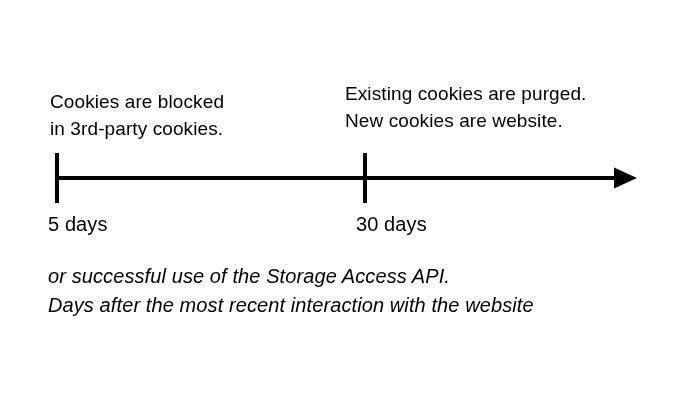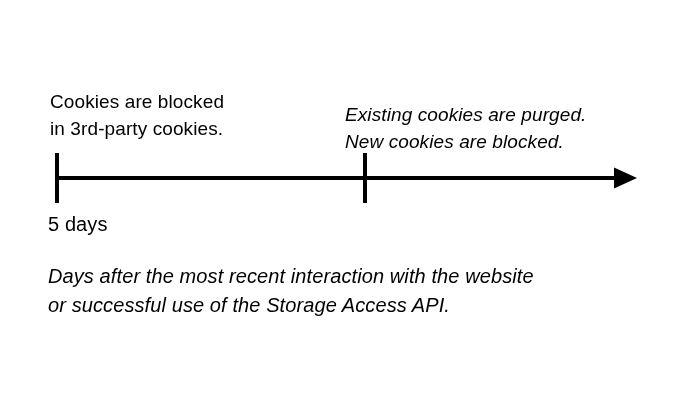--- a/index.html
+++ b/index.html
@@ -22,21 +22,21 @@
   .stage-label {
     position: absolute;
     font-size: 19px;
     line-height: 27px;
     font-weight: 400;
     letter-spacing: 0.1px;
     color: var(--ink);
     white-space: nowrap;
   }
   .stage-label.stage1 { left: 50px; top: 88px; }
-  .stage-label.stage2 { left: 345px; top: 101px; font-style: italic; }
+  .stage-label.stage2 { left: 345px; top: 80px; }
   .axis-svg {
     position: absolute;
     left: 50px; top: 150px;
   }
   .tick-label {
     position: absolute;
     font-size: 20px;
     line-height: 24px;
     font-weight: 400;
     letter-spacing: 0.1px;
@@ -62,34 +62,35 @@
 
 <div class="canvas">
 
   <div class="stage-label stage1">
     <div>Cookies are blocked</div>
     <div>in 3rd-party cookies.</div>
   </div>
 
   <div class="stage-label stage2">
     <div>Existing cookies are purged.</div>
-    <div>New cookies are blocked.</div>
+    <div>New cookies are website.</div>
   </div>
 
   <svg class="axis-svg" width="595" height="58" viewBox="0 0 595 58" aria-hidden="true">
 
     <line x1="7" y1="28" x2="570" y2="28" stroke="#000000" stroke-width="4"></line>
 
     <line x1="7" y1="3" x2="7" y2="53" stroke="#000000" stroke-width="4"></line>
 
     <line x1="315" y1="3" x2="315" y2="53" stroke="#000000" stroke-width="4"></line>
 
     <polygon points="587,28 564,17.5 564,38.5" fill="#000000"></polygon>
   </svg>
 
   <div class="tick-label t1">5 days</div>
+  <div class="tick-label t2">30 days</div>
 
   <div class="caption">
+    <div>or successful use of the Storage Access API.</div>
     <div>Days after the most recent interaction with the website</div>
-    <div>or successful use of the Storage Access API.</div>
   </div>
 
 </div>
 
 </body></html>

